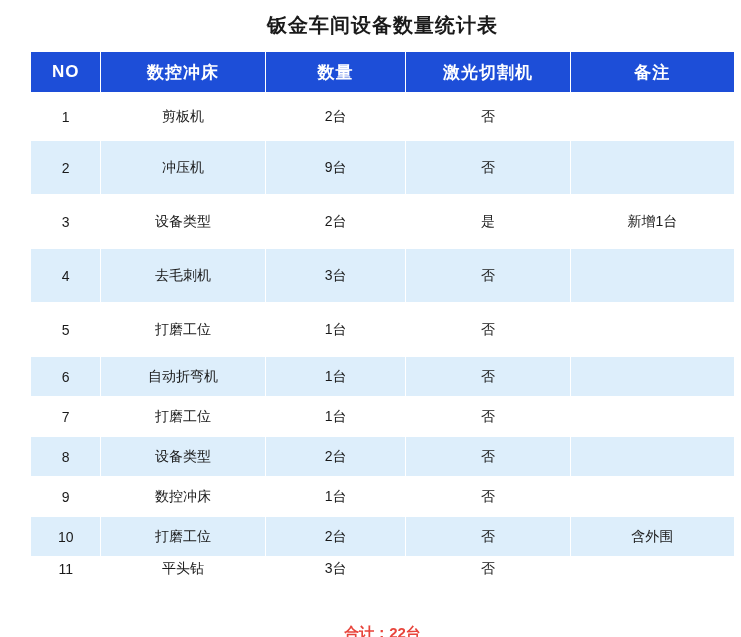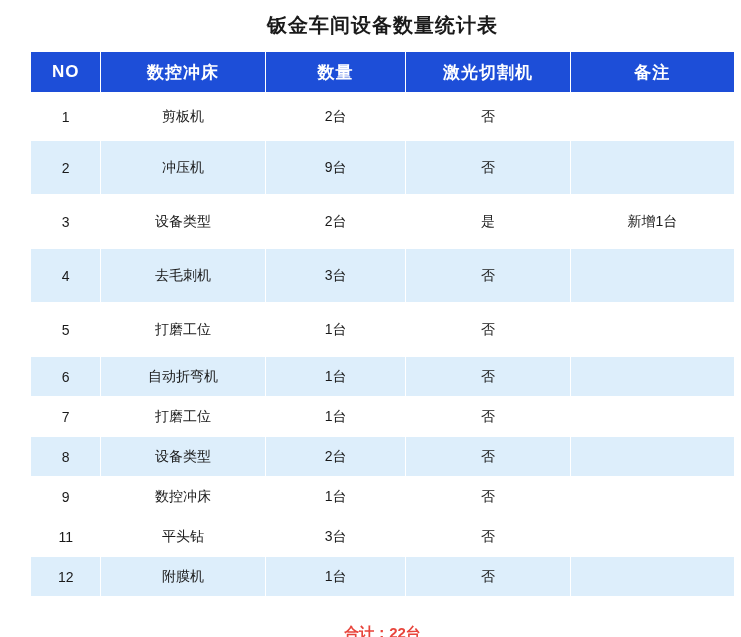--- a/index.html
+++ b/index.html
@@ -159,31 +159,31 @@
         <td>否</td>
         <td></td>
       </tr>
       <tr class="row-odd" style="height:40px">
         <td>9</td>
         <td>数控冲床</td>
         <td>1台</td>
         <td>否</td>
         <td></td>
       </tr>
-      <tr class="row-odd" style="height:40px">
+      <tr class="row-even" style="height:40px">
+        <td>10</td>
+        <td>打磨工位</td>
+        <td>2台</td>
+        <td>否</td>
+        <td>含外围</td>
+      </tr>
+      <tr class="row-odd" style="height:24px">
         <td>11</td>
         <td>平头钻</td>
         <td>3台</td>
-        <td>否</td>
-        <td></td>
-      </tr>
-      <tr class="row-even" style="height:40px">
-        <td>12</td>
-        <td>附膜机</td>
-        <td>1台</td>
         <td>否</td>
         <td></td>
       </tr>
     </tbody>
   </table>
 
   <div class="footer-note">合计：22台</div>
 
 </div>
 

